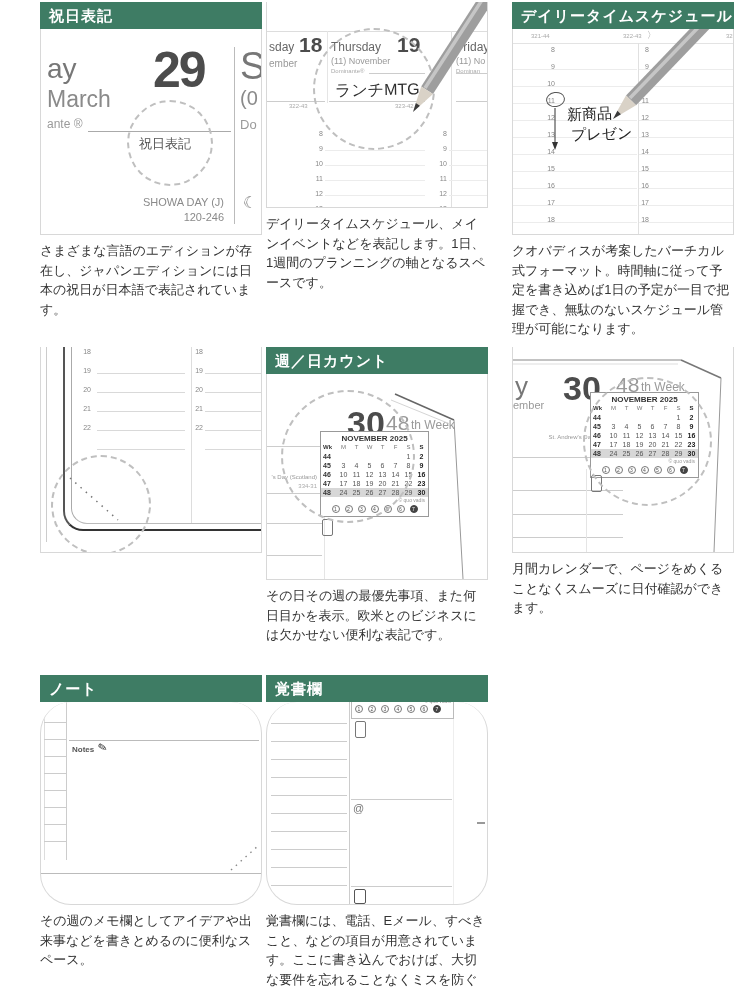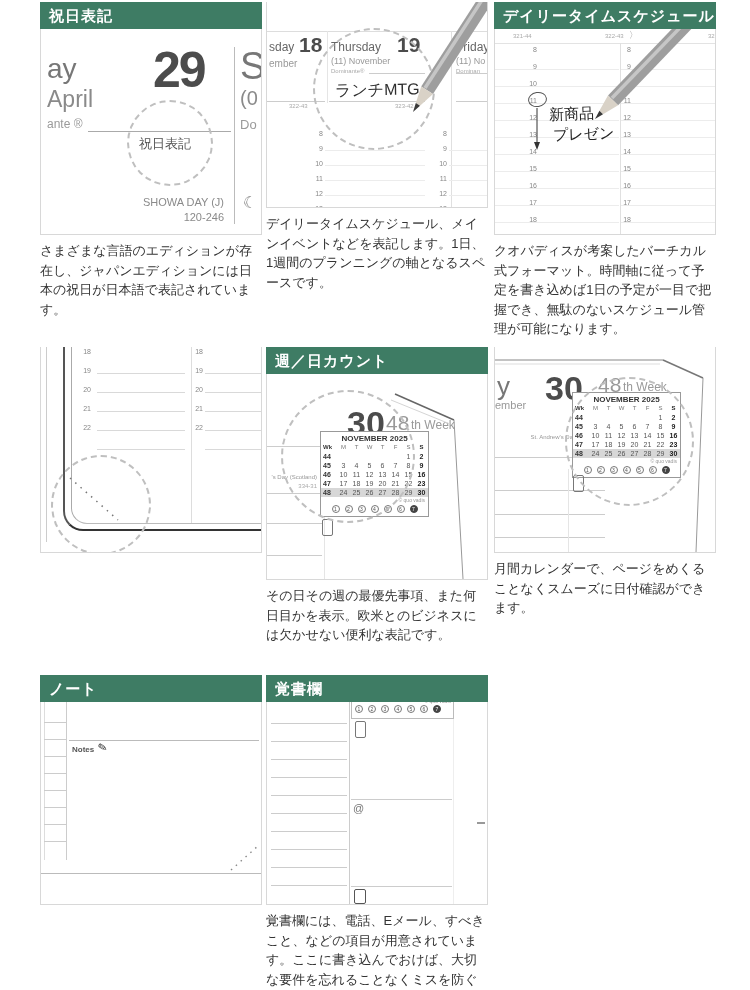--- a/index.html
+++ b/index.html
@@ -1,25 +1,25 @@
 <!DOCTYPE html>
 <html><head>
 <meta charset="utf-8">
 <style>
   html,body{margin:0;padding:0;background:#fff;}
   #canvas{position:relative;width:750px;height:990px;background:#fff;overflow:hidden;
           font-family:"Liberation Sans","DejaVu Sans",sans-serif;}
   .panel{position:absolute;width:222px;}
-  .col1{left:40px}.col2{left:266px}.col3{left:494px}
+  .col1{left:40px}.col2{left:266px}.col3{left:512px}
   .row1{top:2px}.row2{top:347px}.row3{top:675px}
   .panel-header{height:27px;line-height:27px;background:#3e7c64;color:#fff;
                 font-size:15px;font-weight:bold;padding-left:9px;letter-spacing:1px;}
   .imagebox{position:relative;background:#fff;border:1px solid #d8d8d8;border-top:none;
             height:205px;overflow:hidden;}
-  .row3 .imagebox{height:202px;}
+  .row3 .imagebox{height:202px;border-radius:31px;}
   .desc{margin:6px 0 0;font-size:13px;line-height:1.5;color:#333;}
   
   .t{position:absolute;white-space:nowrap;color:#888;}
   .ln{position:absolute;height:1px;background:#ccc;}
   .vln{position:absolute;width:1px;background:#ddd;}
   .dash-circle{position:absolute;border:2px dashed #bfbfbf;border-radius:50%;z-index:5;pointer-events:none;}
   .hour-rail{position:absolute;width:10px;z-index:2;}
   .hour{position:absolute;right:0;font-size:7px;color:#888;line-height:7px;}
   .hlines{position:absolute;z-index:1;}
   .svg-overlay{position:absolute;left:0;top:0;z-index:6;pointer-events:none;}
@@ -44,21 +44,21 @@
 </style>
 </head>
 <body>
 
 <div id="canvas">
 
   <section class="panel col1 row1">
     <div class="panel-header">祝日表記</div>
     <div class="imagebox">
       <div class="t" style="left:6px;top:24px;font-size:28px;color:#777;">ay</div>
-      <div class="t" style="left:6px;top:57px;font-size:23px;color:#8a8a8a;">April</div>
+      <div class="t" style="left:6px;top:57px;font-size:23px;color:#8a8a8a;">March</div>
       <div class="t" style="left:112px;top:12px;font-size:50px;font-weight:bold;color:#4c4c4c;letter-spacing:-2px;">29</div>
       <div class="t" style="left:6px;top:88px;font-size:12px;color:#9a9a9a;">ante ®</div>
       <div class="ln" style="left:47px;top:102px;width:143px;background:#aaa;"></div>
       <div class="t" style="left:98px;top:106px;font-size:13px;color:#555;">祝日表記</div>
       <div class="dash-circle" style="left:86px;top:71px;width:82px;height:82px;"></div>
       <div class="t" style="left:83px;top:167px;width:100px;text-align:right;font-size:11px;color:#8a8a8a;">SHOWA DAY (J)</div>
       <div class="t" style="left:83px;top:182px;width:100px;text-align:right;font-size:11px;color:#8a8a8a;">120-246</div>
       <div class="vln" style="left:193px;top:18px;height:177px;background:#bbb;"></div>
       <div class="t" style="left:199px;top:16px;font-size:38px;color:#777;">S</div>
       <div class="t" style="left:199px;top:58px;font-size:20px;color:#8a8a8a;">(0</div>
@@ -406,20 +406,21 @@
       <div class="vln" style="left:25px;top:0;height:158px;background:#ccc;"></div>
       <div class="hlines" style="left:3px;top:4px;width:22px;height:152px;background:repeating-linear-gradient(180deg,transparent 0,transparent 16px,#ccc 16px,#ccc 17px);"></div>
       <div class="ln" style="left:28px;top:38px;width:190px;background:#bbb;"></div>
       <div class="t" style="left:31px;top:43px;font-size:8px;font-weight:bold;color:#555;">Notes</div>
       <div class="t" style="left:57px;top:39px;font-size:11px;color:#222;transform:rotate(-12deg);">✎</div>
       <div class="ln" style="left:0;top:171px;width:220px;background:#bbb;"></div>
       <svg class="svg-overlay" width="220" height="202">
         <line x1="190" y1="168" x2="218" y2="143" stroke="#888" stroke-width="1.4" stroke-dasharray="1.5 5"></line>
       </svg>
     </div>
+    <p class="desc">その週のメモ欄としてアイデアや出来事などを書きとめるのに便利なスペース。</p>
   </section>
 
   <section class="panel col2 row3">
     <div class="panel-header">覚書欄</div>
     <div class="imagebox">
       <div class="hlines" style="left:4px;top:4px;width:76px;height:191px;background:repeating-linear-gradient(180deg,transparent 0,transparent 17px,#ccc 17px,#ccc 18px);"></div>
       <div class="vln" style="left:82px;top:0;height:202px;background:#ccc;"></div>
       <div class="top-box" style="left:84px;top:-6px;width:101px;height:21px;">
         <div class="t" style="right:2px;top:1px;font-size:5px;color:#999;">© quo vadis</div>
         <div class="circles-standalone" style="left:3px;top:8px;">

